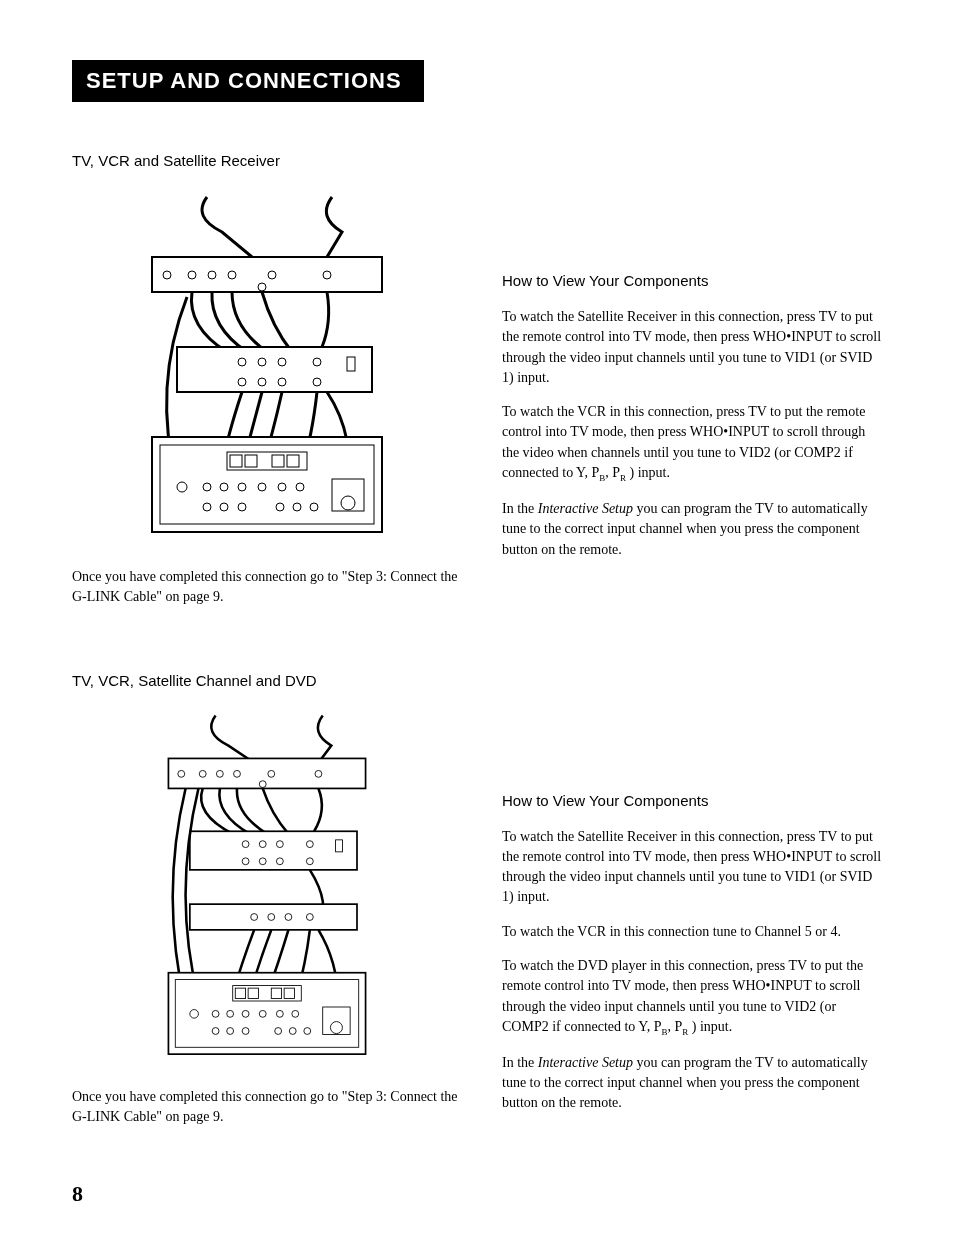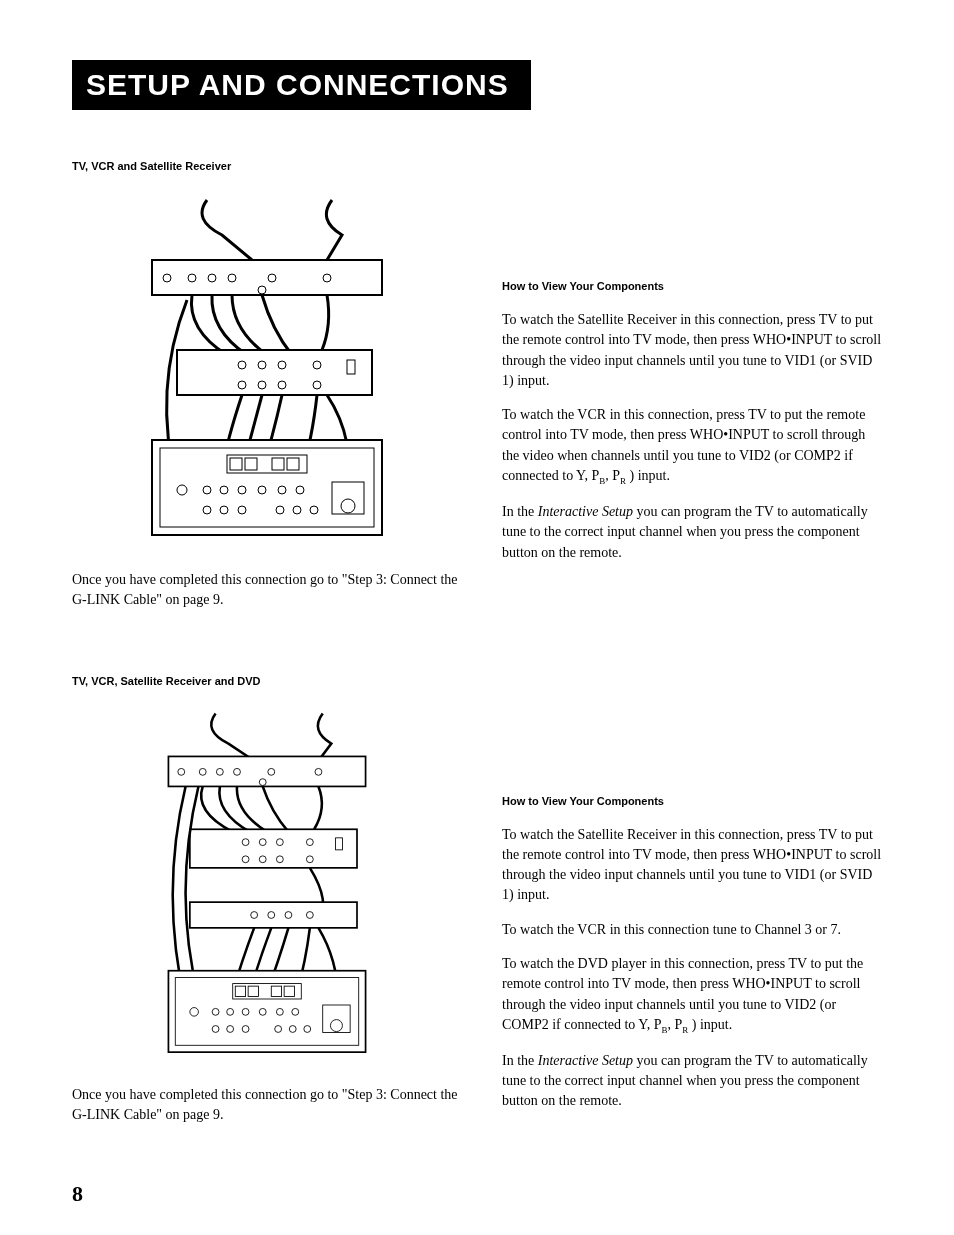--- a/index.html
+++ b/index.html
@@ -15,41 +15,41 @@
     .title-bar {
       background: #000;
       color: #fff;
       display: inline-block;
       padding: 8px 22px 8px 14px;
       margin-bottom: 50px;
     }
     .title-bar h1 {
       font-family: 'Trebuchet MS', Arial, sans-serif;
       font-weight: 800;
-      font-size: 30px;
+      font-size: 22px;
       letter-spacing: 1px;
       text-transform: uppercase;
     }
     .section {
       display: flex;
       gap: 40px;
       margin-bottom: 50px;
       align-items: flex-start;
     }
     .left-col {
       flex: 0 0 390px;
     }
     .right-col {
       flex: 1;
       padding-top: 120px;
     }
     .subheading {
       font-family: Arial, Helvetica, sans-serif;
-      font-weight: 700;
-      font-size: 11px;
+      font-weight: 400;
+      font-size: 15px;
       margin-bottom: 18px;
     }
     .diagram {
       width: 270px;
       height: 360px;
       margin: 10px auto 20px auto;
       display: block;
     }
     .diagram svg { width: 100%; height: 100%; }
     .caption, .body-p {
@@ -158,21 +158,21 @@
     </p>
     <p class="body-p">
       <span>In the </span><span class="italic">Interactive Setup</span><span> you can program the TV to automatically tune to the correct input channel when you press the component button on the remote.</span>
     </p>
   </div>
 </div>
 
 
 <div class="section">
   <div class="left-col">
-    <div class="subheading">TV,  VCR, Satellite Receiver and DVD</div>
+    <div class="subheading">TV,  VCR, Satellite Channel and DVD</div>
     <div class="diagram">
       <svg viewBox="0 0 270 420">
         <path d="M75 10 Q60 30 90 45 L120 65" stroke="#000" stroke-width="3" fill="none"></path>
         <path d="M200 10 Q185 30 210 45 L195 65" stroke="#000" stroke-width="3" fill="none"></path>
 
         <rect x="20" y="60" width="230" height="35" fill="#fff" stroke="#000" stroke-width="2"></rect>
         <circle cx="35" cy="78" r="4" fill="none" stroke="#000"></circle>
         <circle cx="60" cy="78" r="4" fill="none" stroke="#000"></circle>
         <circle cx="80" cy="78" r="4" fill="none" stroke="#000"></circle>
         <circle cx="100" cy="78" r="4" fill="none" stroke="#000"></circle>
@@ -237,21 +237,21 @@
         <rect x="200" y="350" width="32" height="32" fill="none" stroke="#000"></rect>
         <circle cx="216" cy="374" r="7" fill="none" stroke="#000"></circle>
       </svg>
     </div>
     <p class="caption">Once you have completed this connection go to "Step 3: Connect the G-LINK Cable" on page 9.</p>
   </div>
 
   <div class="right-col">
     <div class="subheading">How to View Your Components</div>
     <p class="body-p">To watch the Satellite Receiver in this connection, press TV to put the remote control into TV mode, then press WHO•INPUT to scroll through the video input channels until you tune to VID1 (or SVID 1) input.</p>
-    <p class="body-p">To watch the VCR in this connection tune to Channel 3 or 7.</p>
+    <p class="body-p">To watch the VCR in this connection tune to Channel 5 or 4.</p>
     <p class="body-p">
       <span>To watch the DVD player in this connection, press TV to put the remote control into TV mode, then press WHO•INPUT to scroll through the video input channels until you tune to VID2 (or COMP2 if connected to Y, P</span><span class="sub-small">B</span><span>, P</span><span class="sub-small">R</span><span> ) input.</span>
     </p>
     <p class="body-p">
       <span>In the </span><span class="italic">Interactive Setup</span><span> you can program the TV to automatically tune to the correct input channel when you press the component button on the remote.</span>
     </p>
   </div>
 </div>
 
 <div class="page-num">8</div>

